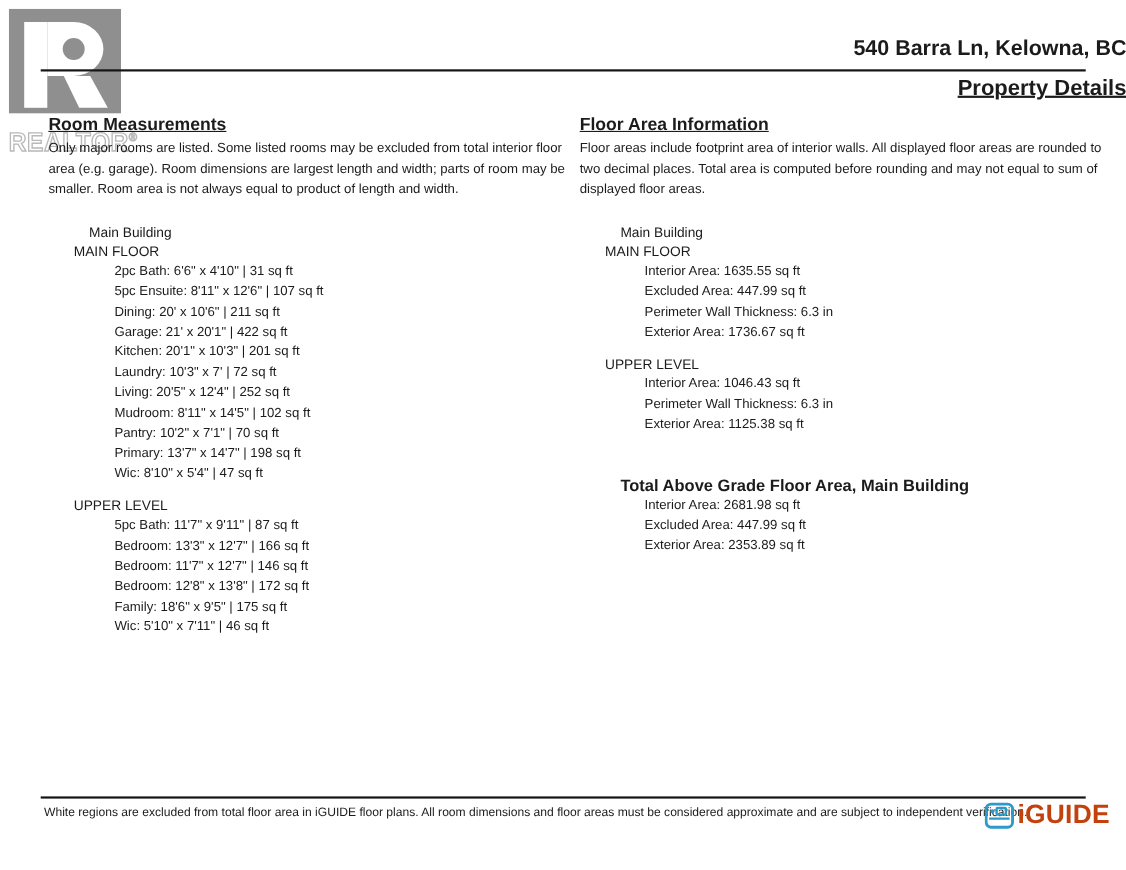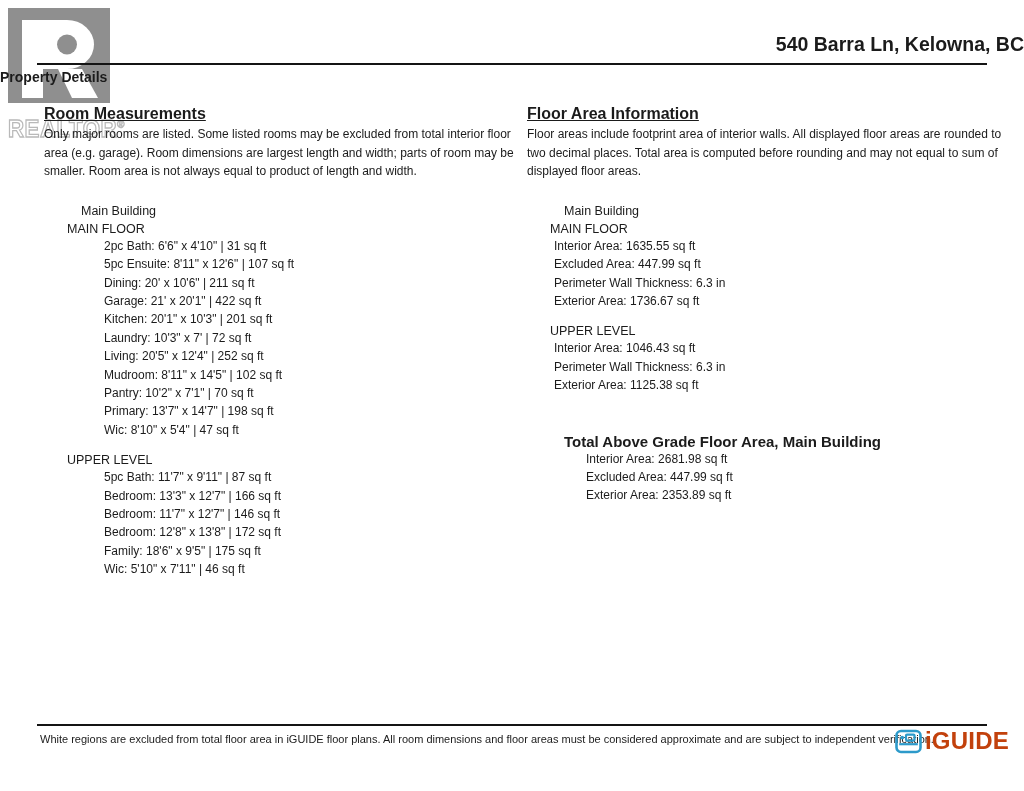--- a/index.html
+++ b/index.html
@@ -18,39 +18,39 @@
   }
   .realtor-word sup { font-size:11px; -webkit-text-stroke:0.8px #b9b9b9; }
 
   
   .page-title {
     position:absolute; top:33px; left:0; right:0; text-align:right;
     font-size:19.5px; font-weight:bold; z-index:2;
   }
   .header-rule { position:absolute; top:63px; left:37px; width:950px; height:2px; background:#141414; z-index:2; }
   .page-subtitle {
-    position:absolute; top:69px; left:0; right:0; text-align:left;
-    font-size:14px; font-weight:bold; z-index:2;
+    position:absolute; top:69px; left:0; right:0; text-align:right;
+    font-size:20px; font-weight:bold; z-index:2;text-decoration:underline;
   }
 
   
   .col { position:absolute; top:107px; width:478px; z-index:1; }
   .col-left  { left:44px; }
   .col-right { left:527px; }
 
   .section-heading { margin:0 0 4px 0; font-size:16px; line-height:14px; font-weight:bold;text-decoration:underline; }
   .section-desc    { margin:0; font-size:12px; line-height:18.6px; }
 
   .building       { margin-top:22px; }
   .building-name  { margin-left:37px; font-size:12.5px; line-height:16px; font-weight:normal; }
   .floor-block    { margin-top:2px; }
   .floor-block + .floor-block { margin-top:13px; }
   .floor-name     { margin-left:23px; font-size:12.5px; line-height:16px; }
   .lines          { margin-left:60px; }
-  .col-right .lines { margin-left:27px; }
+  .col-right .lines { margin-left:59px; }
   .line           { font-size:12px; line-height:18.4px; white-space:nowrap; }
 
   .total-block         { margin-top:38px; }
   .total-heading       { margin-left:37px; font-size:15px; line-height:17px; font-weight:bold; }
   .total-block .lines  { margin-left:59px; }
 
   
   .footer-rule { position:absolute; top:724px; left:37px; width:950px; height:2px; background:#141414; }
   .footer-text { position:absolute; top:733px; left:40px; font-size:11px; white-space:nowrap; }
   .iguide-logo {

